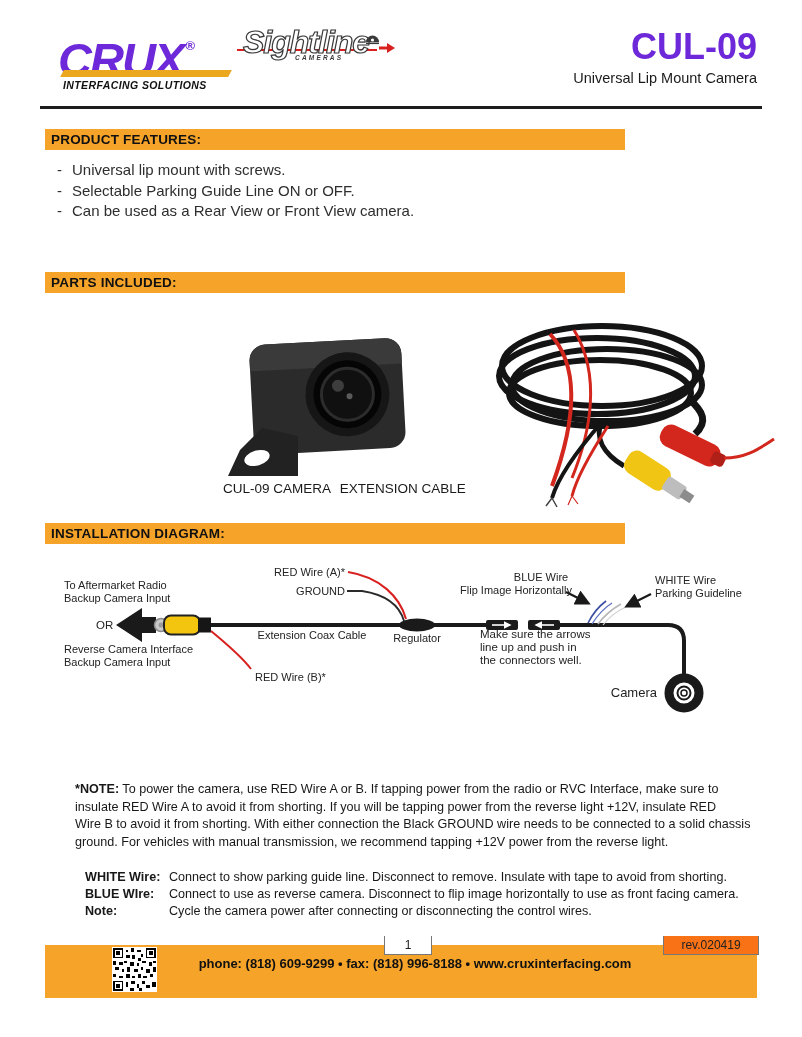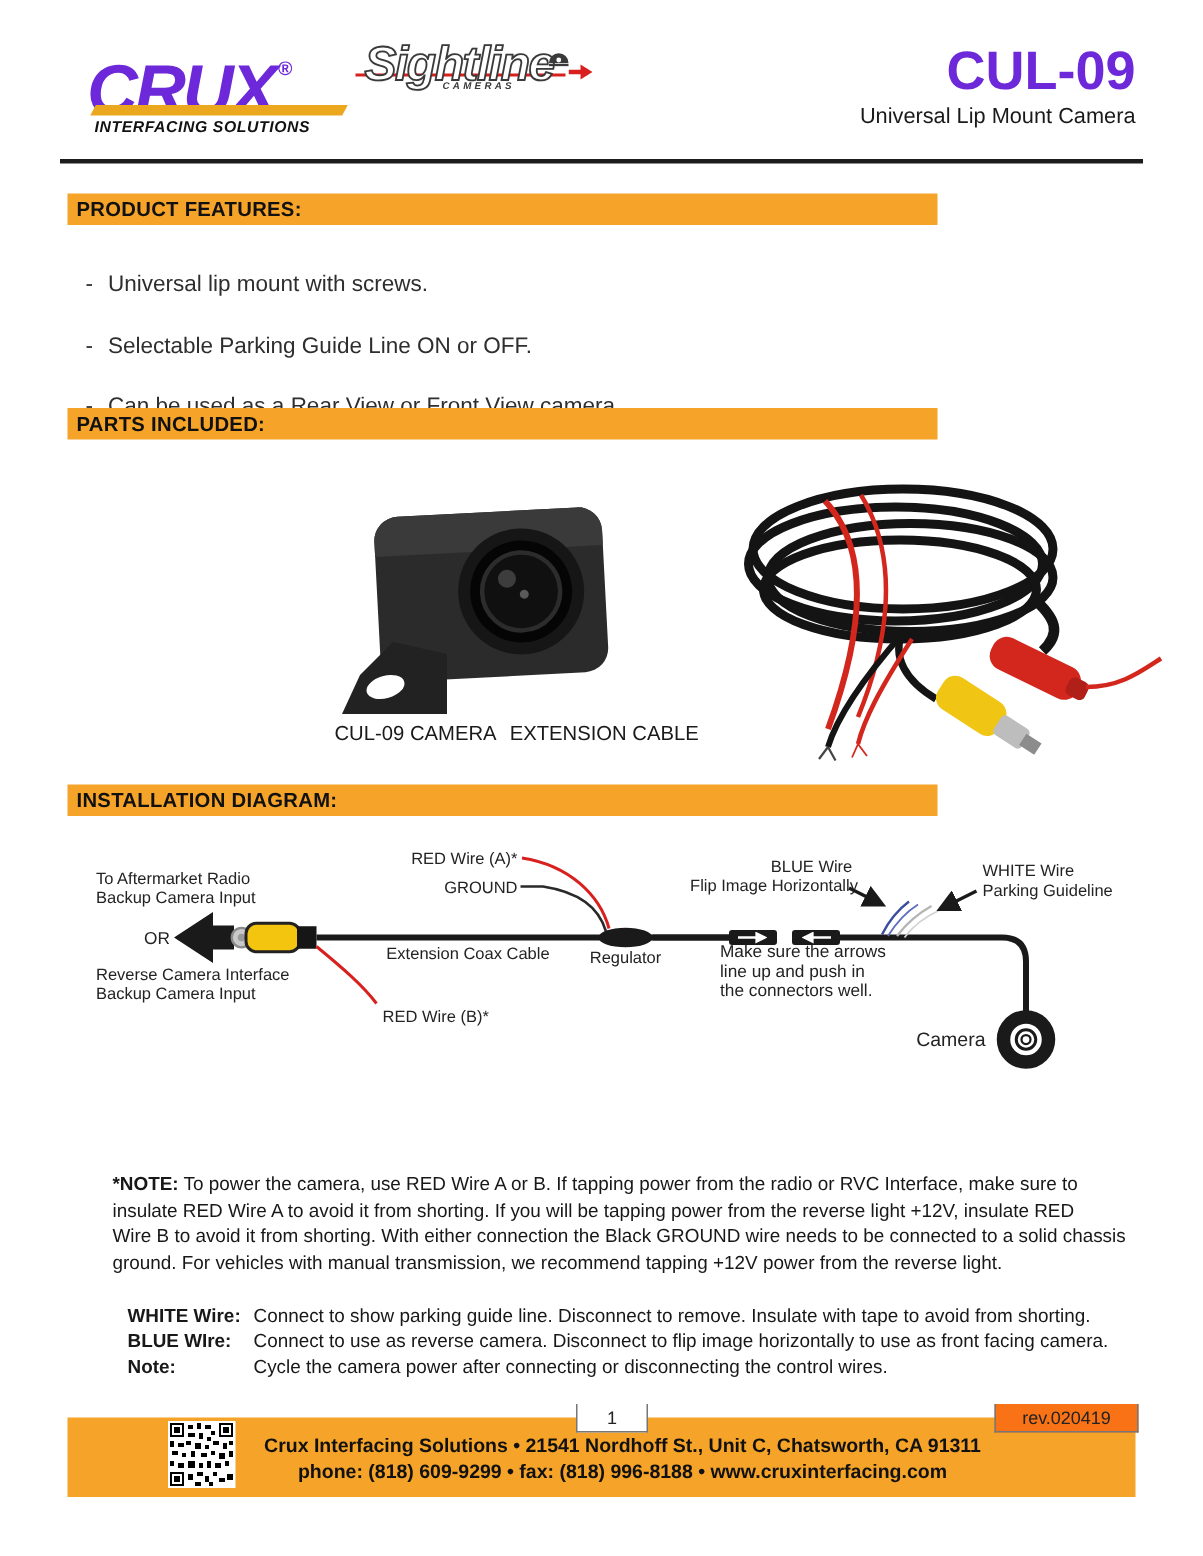--- a/index.html
+++ b/index.html
@@ -25,21 +25,21 @@
   .product-name{font-size:14.5px;margin-top:2px;color:#1a1a1a;}
   .top-rule{position:absolute;left:40px;top:106px;width:722px;height:3px;background:#1c1c1c;}
   
   .sec-bar{position:absolute;left:45px;width:580px;height:21px;background:#f5a329;
     font-size:13.5px;font-weight:bold;color:#111;line-height:21px;padding-left:6px;box-sizing:border-box;letter-spacing:.2px;}
   .bar-features{top:129px;}
   .bar-parts{top:272px;}
   .bar-diagram{top:523px;}
   
   .features{position:absolute;left:57px;top:160px;font-size:15px;color:#2e2e2e;line-height:20.5px;}
-  .feat-item{display:flex;margin-top:20px;}
+  .feat-item{display:flex;}
   .feat-item::before{content:"-";margin-right:10px;}
   
   .fig-camera{position:absolute;left:200px;top:336px;}
   .fig-cable{position:absolute;left:452px;top:306px;}
   .captions{position:absolute;left:223px;top:481px;font-size:13.5px;color:#1a1a1a;white-space:nowrap;}
   .captions span{margin-right:5px;}
   
   .diagram-svg{position:absolute;left:0;top:545px;}
   .diagram-svg text{font-family:"Liberation Sans",sans-serif;fill:#232323;}
   .dlab{font-size:11px;}
@@ -294,19 +294,18 @@
         <rect x="14" y="25" width="3" height="2"></rect>
         <rect x="18" y="27" width="2" height="3"></rect>
         <rect x="22" y="25" width="2" height="2"></rect>
       <rect x="25" y="28" width="3" height="2"></rect>
         <rect x="29" y="26" width="3" height="3"></rect>
         <rect x="13" y="30" width="3" height="2"></rect>
         <rect x="20" y="30" width="2" height="2"></rect>
     </g>
   </svg>
   <div class="footer-text">
-    <div>Crux Interfacing Solutions • 21541 Nordhoff St., Unit C, Chatsworth, CA  91311</div>
     <div>phone: (818) 609-9299 • fax: (818) 996-8188 • www.cruxinterfacing.com</div>
   </div>
   <div class="page-num-box">1</div>
   <div class="rev-box">rev.020419</div>
 
 </div>
 
 </body></html>

